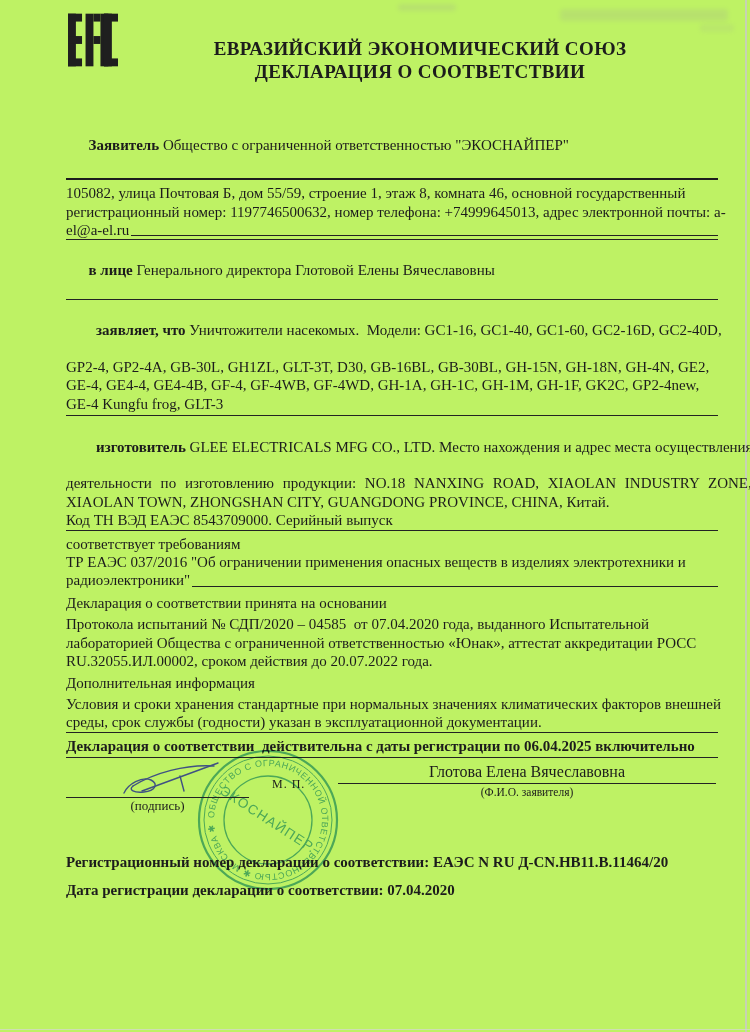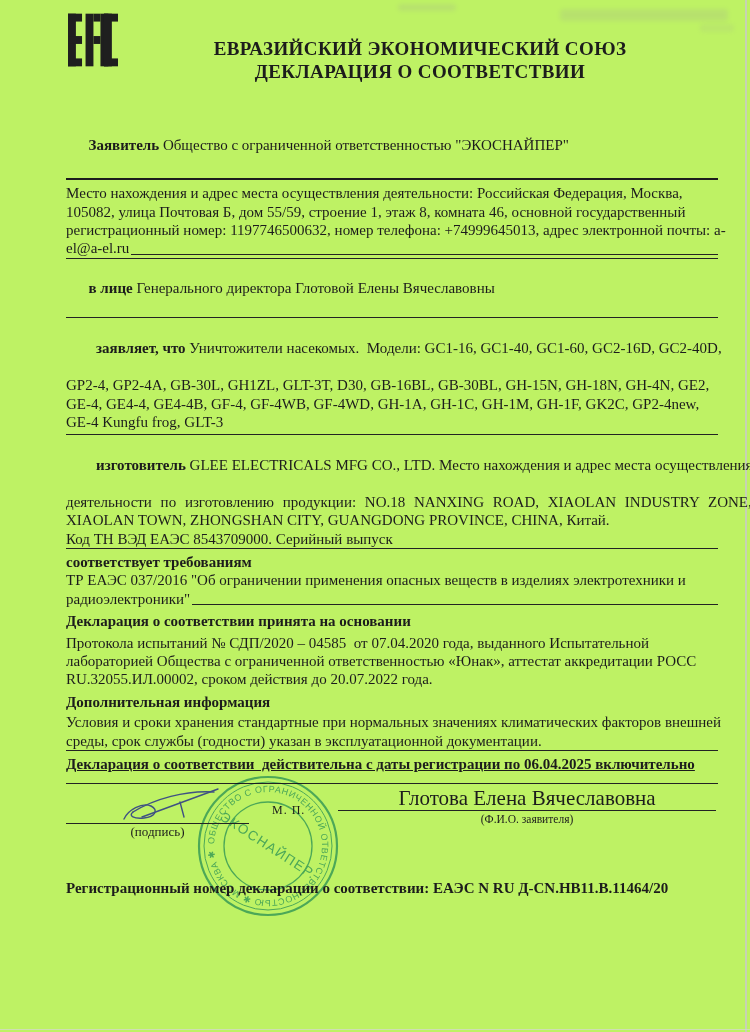--- a/index.html
+++ b/index.html
@@ -37,34 +37,34 @@
   .ul-row{border-bottom:1.6px solid #232323;white-space:pre;}
   .lines div{white-space:pre;}
   .sec{position:relative;}
 
   .applicant{margin-top:11px;padding-bottom:5px;}
   .addr{padding-top:4px;}
   .vlitse{padding-top:2px;padding-bottom:1px;}
   .declares{padding-top:3px;padding-bottom:2px;}
   .manuf{padding-top:3px;}
   .manuf .lines div:first-child{word-spacing:5px;}
-  .hdg{font-weight:bold;padding-top:4px;}
-  .validity{padding-top:4px;padding-bottom:10px;font-weight:bold;text-decoration:underline;}
+  .hdg{font-weight:normal;padding-top:4px;}
+  .validity{padding-top:4px;padding-bottom:2px;font-weight:bold;}
 
   
   .sign-area{position:relative;height:80px;}
   .stamp-svg{position:absolute;left:126px;top:-14px;z-index:1;mix-blend-mode:multiply;opacity:.85;}
   .stamp-ring{stroke:var(--stamp-blue,#4ba3d9);fill:none;}
   .stamp-text{fill:var(--stamp-blue,#4ba3d9);}
   .sig-svg{position:absolute;left:48px;top:2px;z-index:2;}
   .sig-path{stroke:var(--signature-blue,#3f5183);fill:none;stroke-width:1.4;stroke-linecap:round;}
   .podpis-block{position:absolute;left:0;top:39px;width:183px;border-top:1.6px solid #232323;text-align:center;font-size:13px;line-height:14px;padding-top:1px;z-index:2;}
   .mp{position:absolute;left:206px;top:17px;font-size:12px;letter-spacing:1px;z-index:2;}
   .fio-block{position:absolute;left:272px;top:5px;width:378px;z-index:2;}
-  .fio-name{text-align:center;font-size:21px;padding-bottom:2px;border-bottom:1.6px solid #232323;}
+  .fio-name{text-align:center;font-size:16px;padding-bottom:2px;border-bottom:1.6px solid #232323;}
   .fio-caption{text-align:center;font-size:11.5px;line-height:14px;padding-top:1px;}
 
   .reg{position:relative;z-index:2;font-weight:bold;margin-top:15px;white-space:pre;}
   .reg2{margin-top:10px;}
 </style>
 </head>
 <body>
 
 <div class="page">
   <div class="smudge sm1"></div>
@@ -101,21 +101,20 @@
         <div>ДЕКЛАРАЦИЯ О СООТВЕТСТВИИ</div>
       </div>
     </div>
 
     <div class="sec applicant rule-thick row">
       <span class="b">Заявитель</span><span> Общество с ограниченной ответственностью "ЭКОСНАЙПЕР"</span>
     </div>
 
     <div class="sec addr rule-b">
       <div class="lines">
-          <div>Место нахождения и адрес места осуществления деятельности: Российская Федерация, Москва,</div>
           <div>105082, улица Почтовая Б, дом 55/59, строение 1, этаж 8, комната 46, основной государственный</div>
           <div>регистрационный номер: 1197746500632, номер телефона: +74999645013, адрес электронной почты: a-</div>
         </div>
       <div class="fill-row">
         <span>el@a-el.ru</span>
         <span class="fill"></span>
       </div>
     </div>
 
     <div class="sec vlitse rule-b row">
@@ -198,15 +197,16 @@
 
       <div class="mp">М. П.</div>
 
       <div class="fio-block">
         <div class="fio-name">Глотова Елена Вячеславовна</div>
         <div class="fio-caption">(Ф.И.О. заявителя)</div>
       </div>
     </div>
 
     <div class="reg">Регистрационный номер декларации о соответствии: ЕАЭС N RU Д-CN.НВ11.В.11464/20</div>
+    <div class="reg reg2">Дата регистрации декларации о соответствии: 07.04.2020</div>
 
   </div>
 </div>
 
 </body></html>

